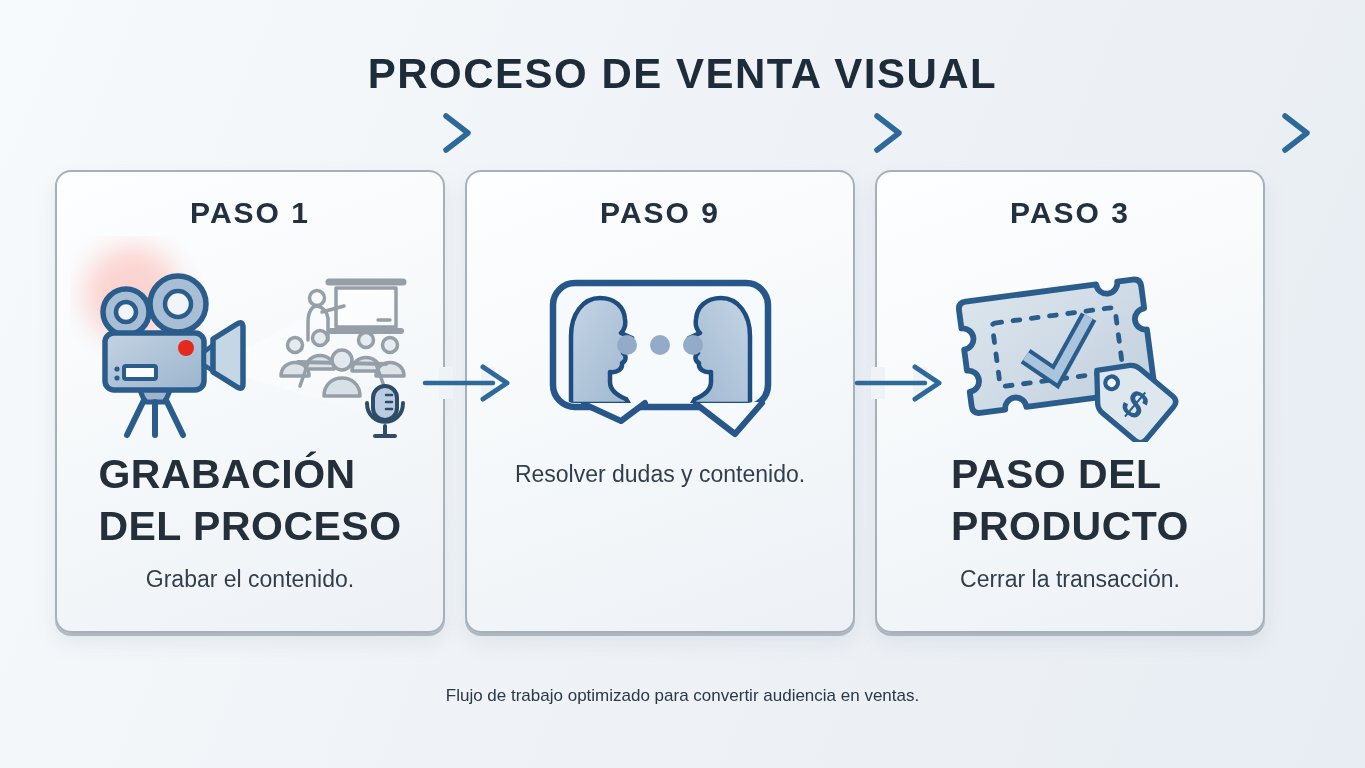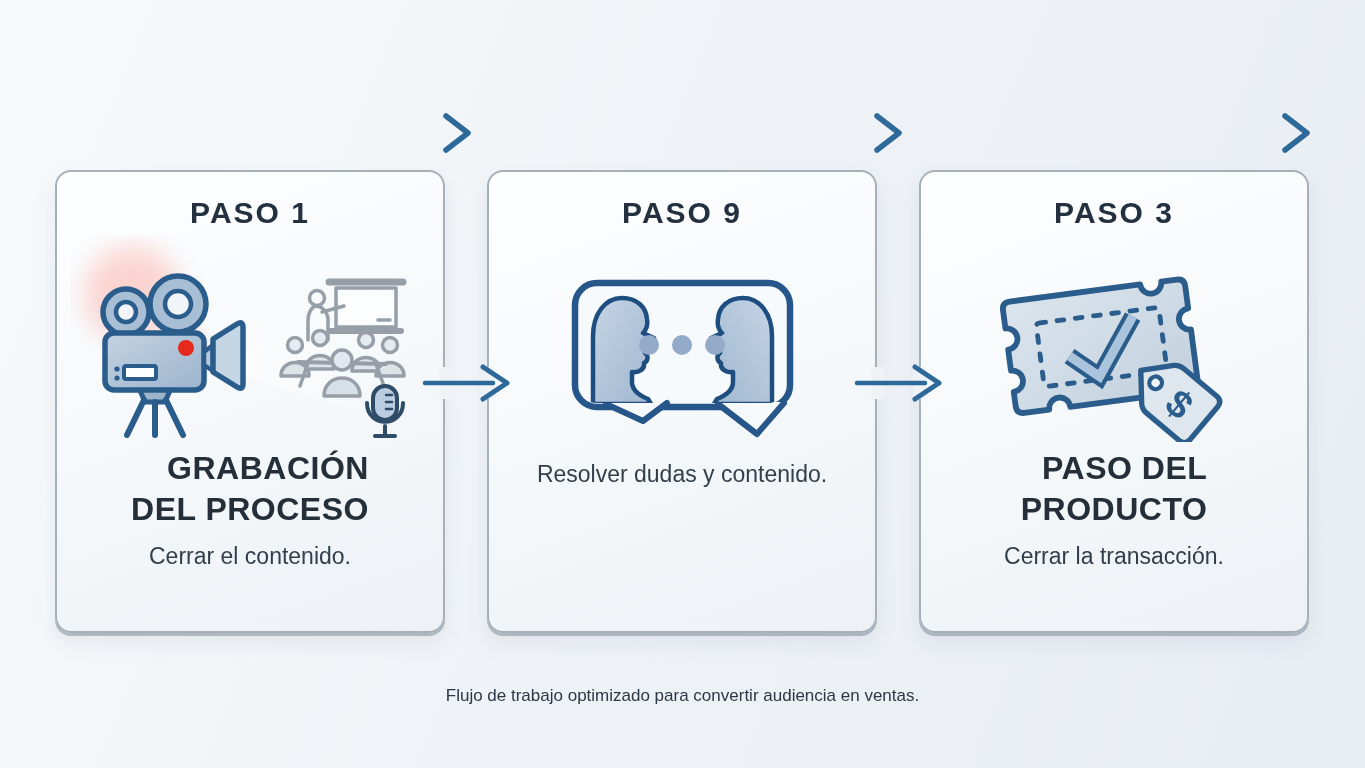--- a/index.html
+++ b/index.html
@@ -12,48 +12,49 @@
   .canvas { position:relative; width:1365px; height:768px; }
 
   .page-title {
     position:absolute; top:50px; left:0; width:100%; margin:0;
     text-align:center; font-size:42px; font-weight:700;
     letter-spacing:1.5px; color:#1e2b38;
   }
 
   .timeline { position:absolute; top:111px; left:0; }
 
-  .cards { position:absolute; top:170px; left:55px; width:1254px; display:flex; gap:42px; }
+  .cards { position:absolute; top:170px; left:55px; width:1254px; display:flex; gap:20px; }
   .card {
     width:390px; height:463px;
     border:2px solid #a6b0b9; border-radius:16px;
     background:linear-gradient(160deg,#fdfeff 0%,#f5f8fa 55%,#edf1f6 100%);
     box-shadow:0 3px 0 rgba(130,142,154,0.55), 0 10px 20px rgba(145,158,172,0.16);
     display:flex; flex-direction:column; align-items:center;
     padding-top:24px;
   }
   .step-label { font-size:30px; font-weight:700; letter-spacing:2px; color:#223040; }
   .icon-area { height:208px; width:100%; margin-top:4px; display:flex; align-items:center; justify-content:center; }
-  .card-title { margin:6px 0 0; text-align:right; font-size:32px; font-weight:700; letter-spacing:0.5px; color:#242f3a; line-height:1.28; }
+  .card-title { margin:6px 0 0; text-align:left; font-size:41px; font-weight:700; letter-spacing:0.5px; color:#242f3a; line-height:1.28; }
   .card-title span { display:block; }
   .card-desc { margin:13px 0 0; font-size:23px; font-weight:400; color:#323f4b; text-align:center; }
 
   .gap-mask { position:absolute; width:14px; height:32px; top:367px; background:#eff2f6; }
   .card-arrow { position:absolute; top:361px; }
 
   .footer-caption {
     position:absolute; top:686px; left:0; width:100%; margin:0;
     text-align:center; font-size:17px; color:#2b3845;
   }
 </style>
 </head>
 <body>
 
 <div class="canvas">
 
+  <h1 class="page-title">PROCESO DE VENTA VISUAL</h1>
 
   <svg class="timeline" width="1365" height="44" viewBox="0 0 1365 44">
     <defs>
       <linearGradient id="lineG" x1="0" y1="0" x2="1" y2="0">
         <stop offset="0" stop-color="#5fa6cf"></stop>
         <stop offset="1" stop-color="#2a5f8e"></stop>
       </linearGradient>
     </defs>
     <path d="M53,22 H1305" stroke="url(#lineG)" stroke-width="5" fill="none" stroke-linecap="round"></path>
     <path d="M446,5 L468,22 L446,39" stroke="#2e6a99" stroke-width="5.5" fill="none" stroke-linecap="round" stroke-linejoin="round"></path>
@@ -133,21 +134,21 @@
             <rect x="54" y="130" width="32" height="13" rx="2" fill="#fbfdfe" stroke-width="4"></rect>
             <path d="M134,116 L143,109 L143,135 L134,129 Z" fill="#b6c9db" stroke-width="4.5"></path>
             <path d="M143,103 L167,88 Q173,84 173,92 L173,147 Q173,155 167,151 L143,136 Z" fill="#c5d6e4" stroke-width="5.5"></path>
           </g>
         </svg>
       </div>
       <h2 class="card-title">
         <span>GRABACIÓN</span>
         <span>DEL PROCESO</span>
       </h2>
-      <p class="card-desc">Cerrar el contenido.</p>
+      <p class="card-desc">Grabar el contenido.</p>
     </section>
 
     <section class="card">
       <div class="step-label">PASO 9</div>
       <div class="icon-area">
         <svg width="231" height="205" viewBox="0 0 231 205">
           <defs>
             <linearGradient id="faceG" x1="0" y1="0" x2="1" y2="1">
               <stop offset="0" stop-color="#c4d4e4"></stop>
               <stop offset="1" stop-color="#9fb7d0"></stop>

